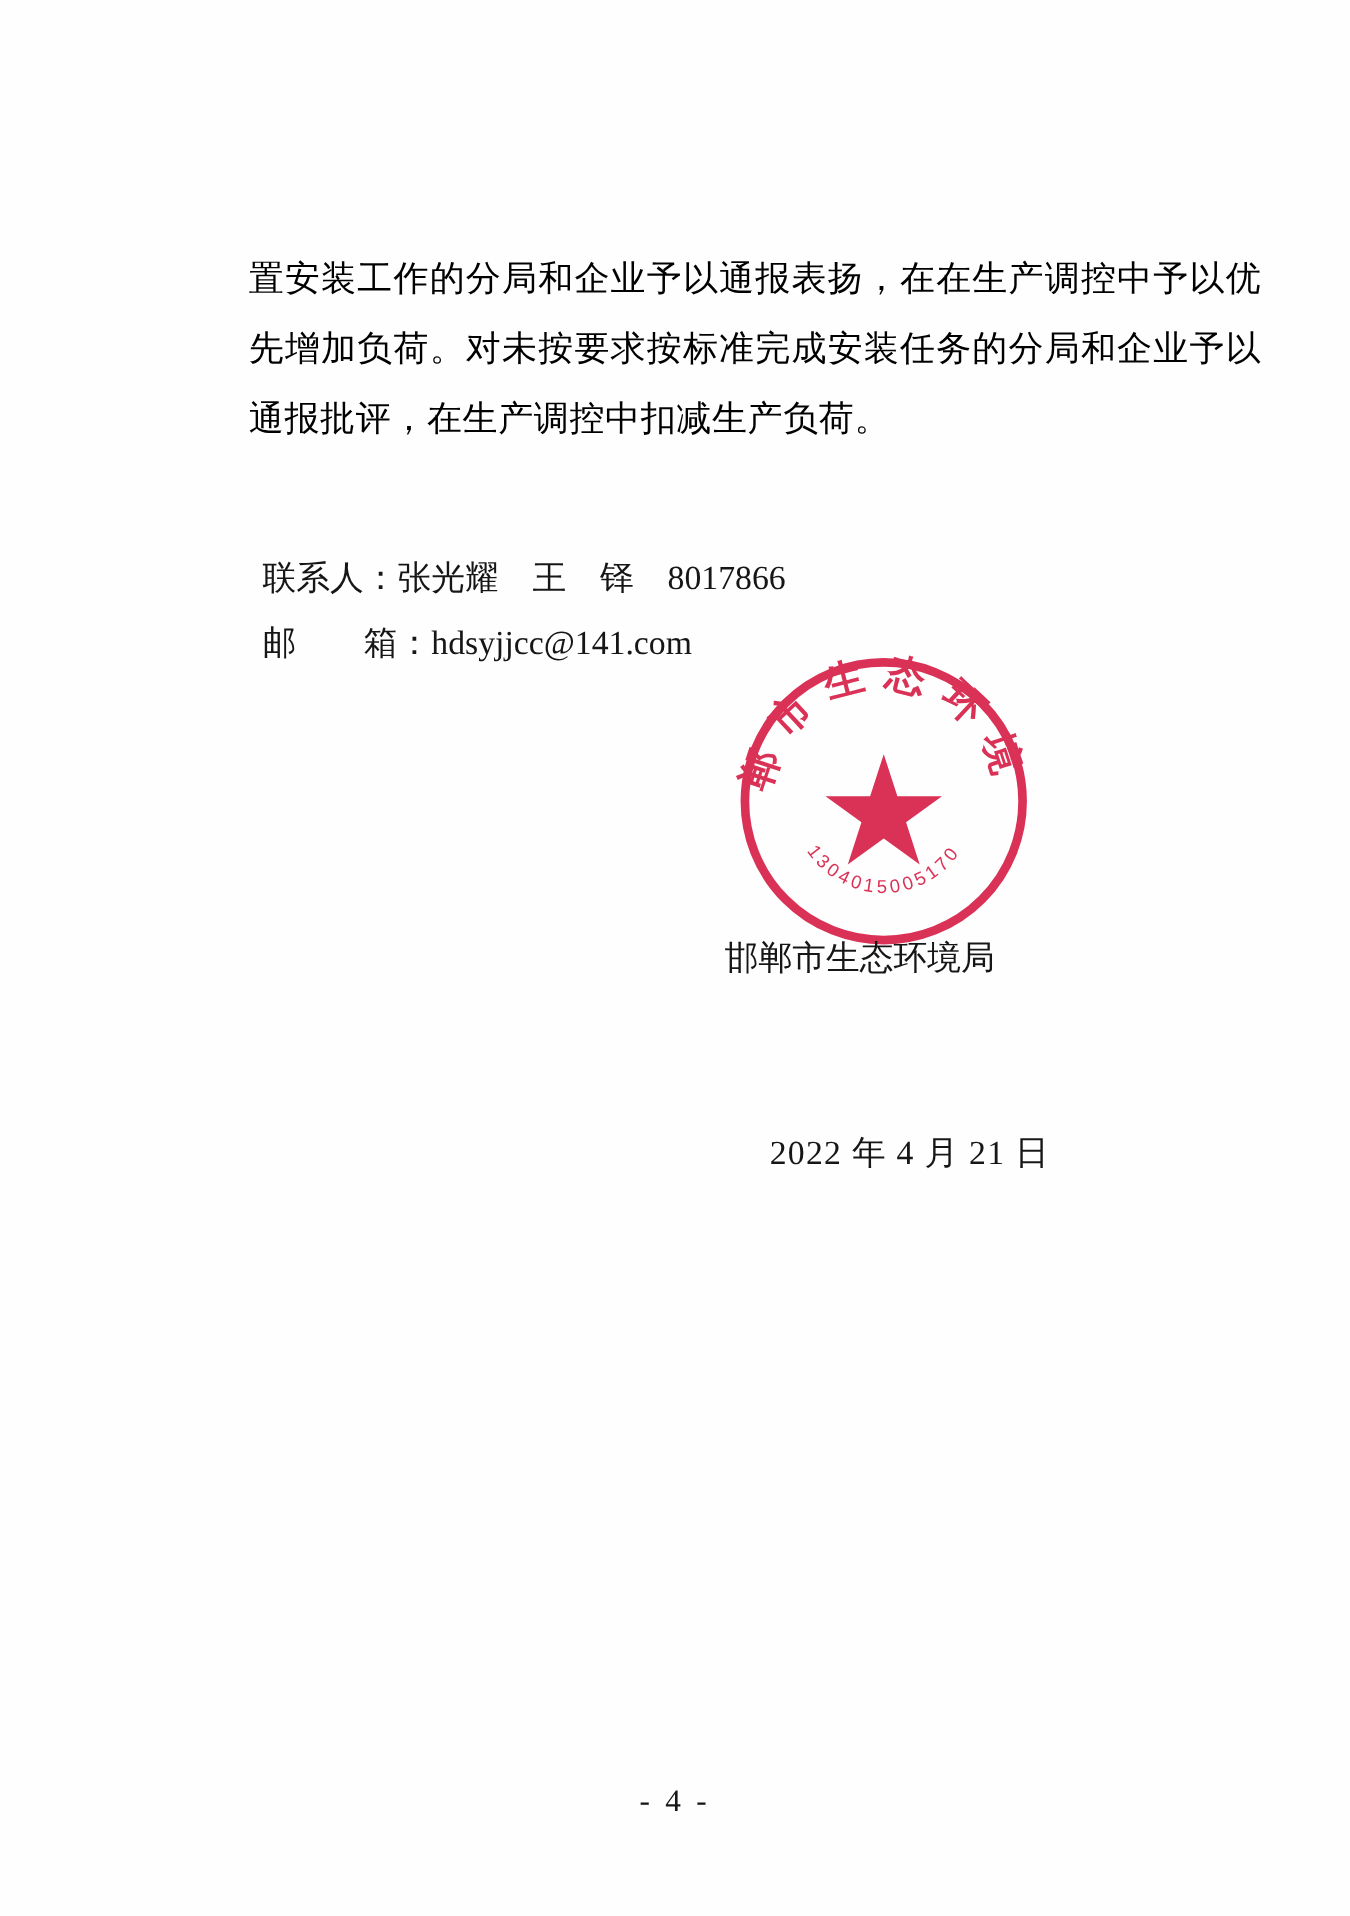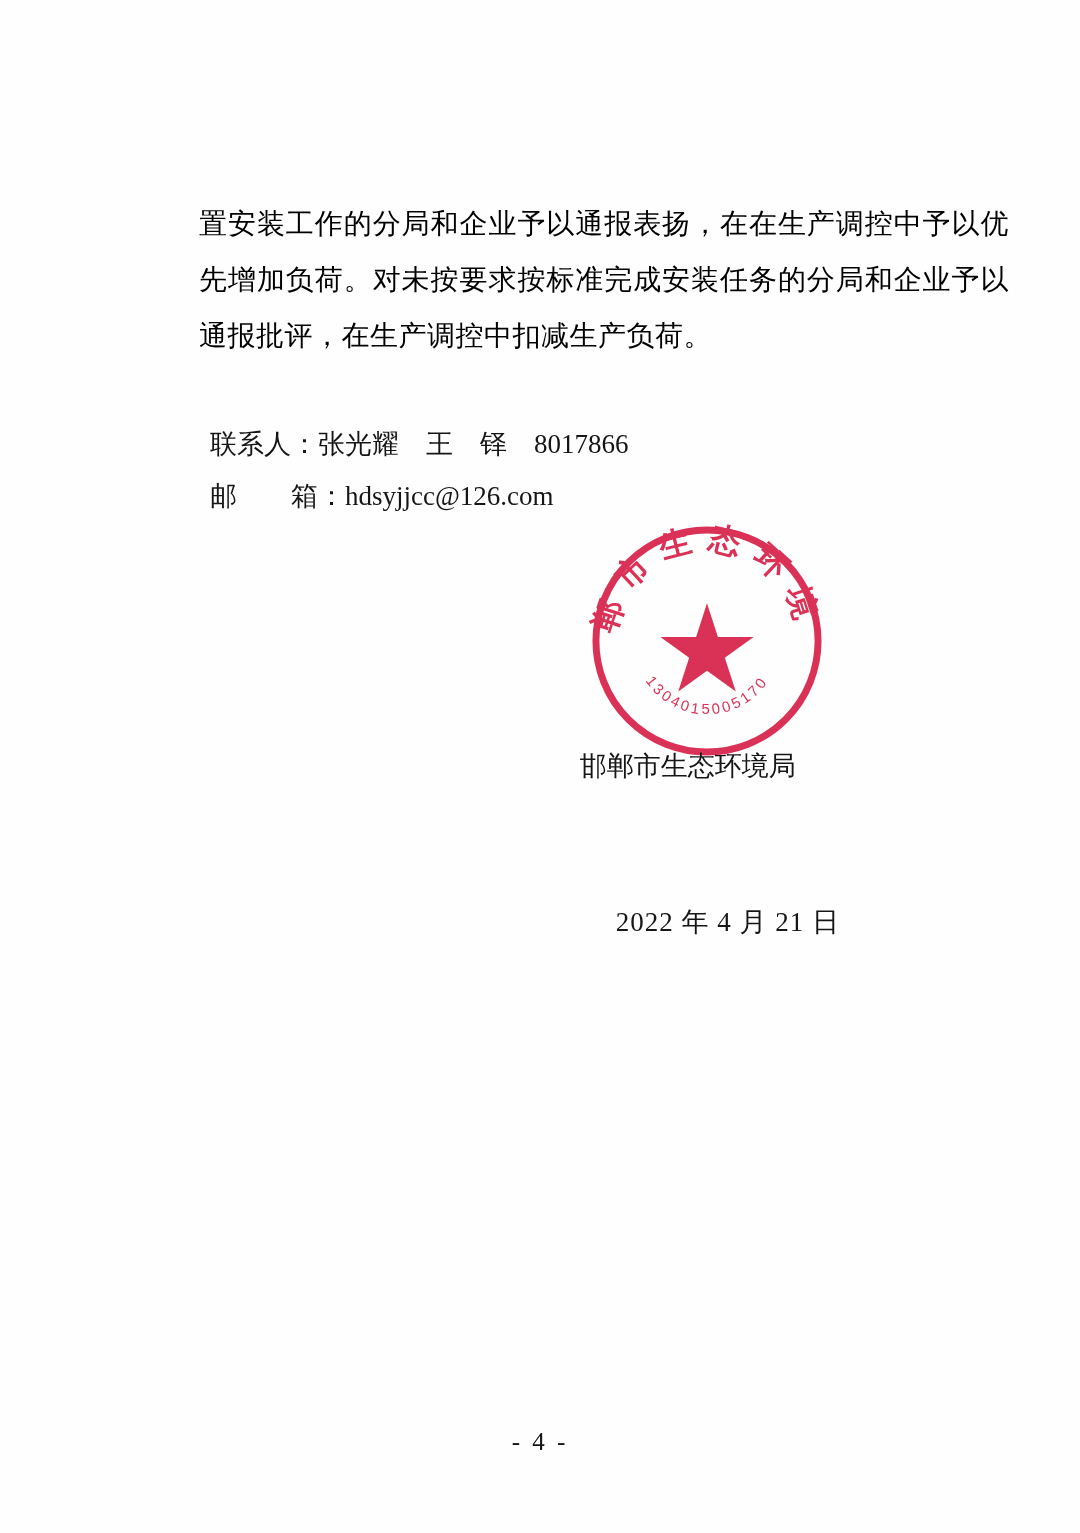--- a/index.html
+++ b/index.html
@@ -29,21 +29,21 @@
     line-height: 56px;
     letter-spacing: 0.5px;
     text-align: justify;
     text-justify: inter-ideograph;
     color: #000000;
     margin-left: 35px;
   }
   .contact-block {
     position: absolute;
     left: 148px;
-    top: 418px;
+    top: 436px;
     width: 810px;
     font-size: 27px;
     line-height: 52px;
     color: #161616;
   }
   .contact-line {
     white-space: pre;
     padding-left: 62px;
   }
   .signature {
@@ -82,21 +82,21 @@
 </style>
 </head>
 <body>
 
 <div class="page">
 
   <div class="body-text">置安装工作的分局和企业予以通报表扬，在在生产调控中予以优先增加负荷。对未按要求按标准完成安装任务的分局和企业予以通报批评，在生产调控中扣减生产负荷。</div>
 
   <div class="contact-block">
     <div class="contact-line">联系人：张光耀　王　铎　8017866</div>
-    <div class="contact-line">邮　　箱：hdsyjjcc@126.com</div>
+    <div class="contact-line">邮　　箱：hdsyjjcc@141.com</div>
   </div>
 
   <svg class="seal" viewBox="0 0 240 240">
     <defs>
       <path id="arcTop" d="M 28 120 A 92 92 0 0 1 212 120"></path>
       <path id="arcBottom" d="M 46 120 A 74 74 0 0 0 194 120"></path>
     </defs>
     <circle cx="120" cy="120" r="112" fill="none" stroke="#d8234a" stroke-width="7"></circle>
     <text font-family="'Liberation Serif', serif" font-size="32" font-weight="bold" fill="#d8234a">
       <textPath href="#arcTop" startOffset="50%" text-anchor="middle" letter-spacing="14">邯郸市生态环境局</textPath>

